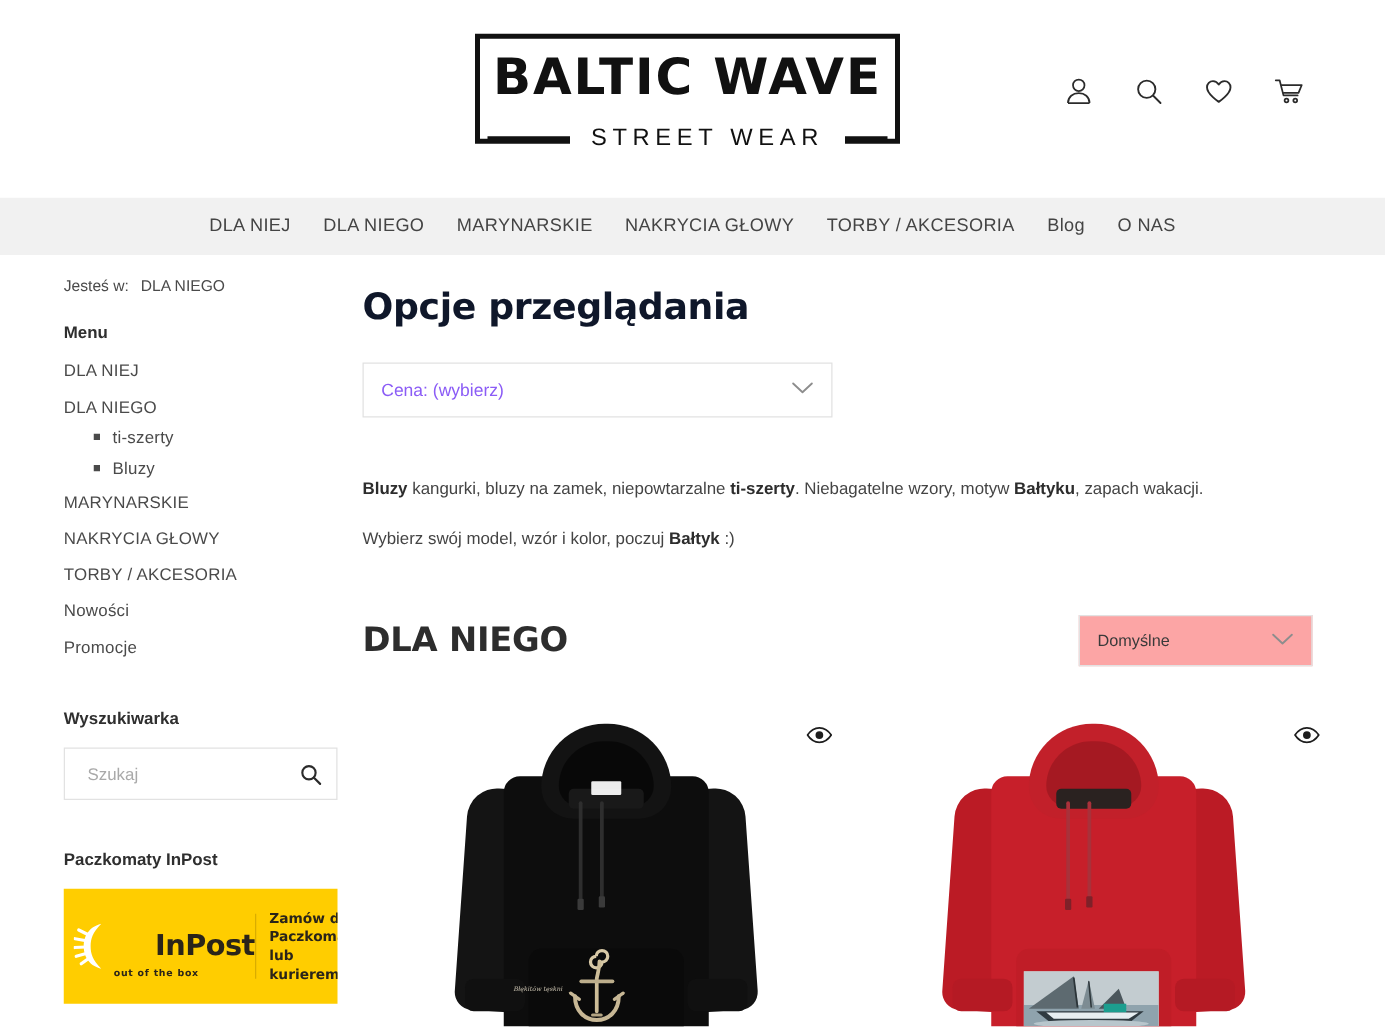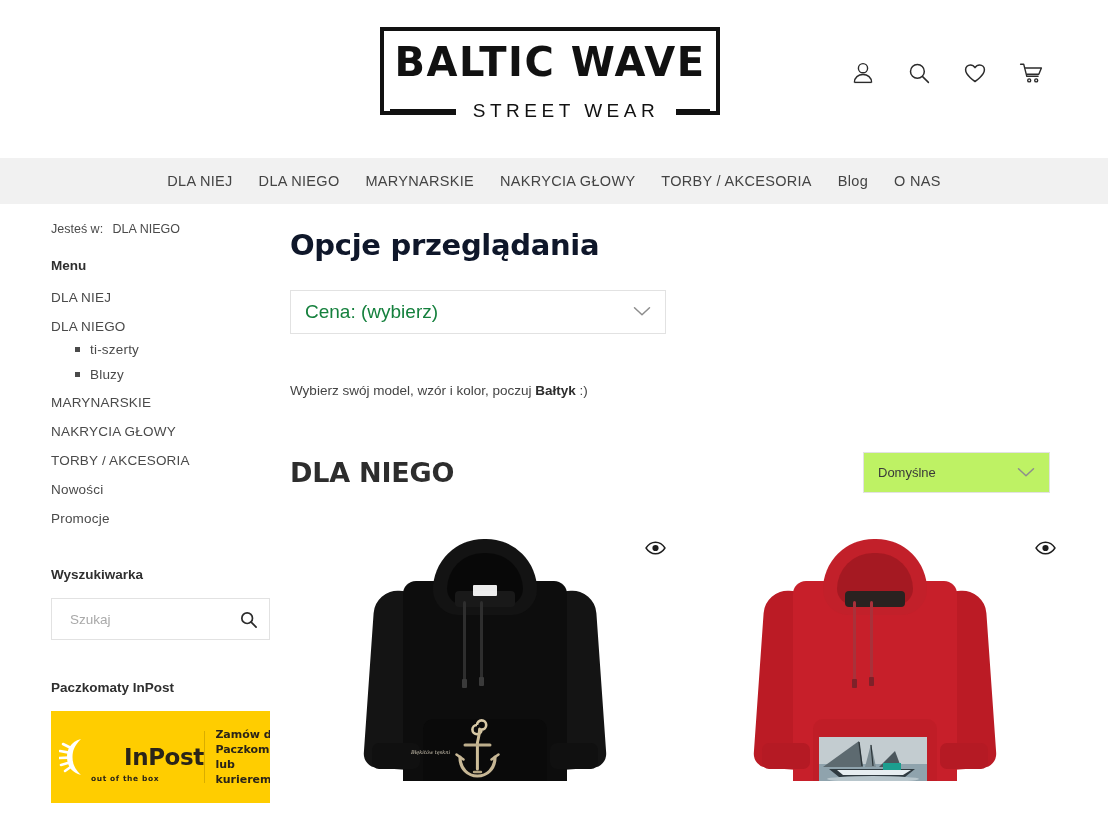--- a/index.html
+++ b/index.html
@@ -244,22 +244,22 @@
     height: 44px;
     border: 1px solid #e2e2e2;
     background: #fff;
     display: flex;
     align-items: center;
     padding: 0 14px;
     cursor: pointer;
     margin-bottom: 46px;
   }
   .select-wrap .sel-val {
-    font-size: 19px;
-    color: #15803d;
+    font-size: 14px;
+    color: #8b5cf6;
   }
   .chev {
     position: absolute;
     right: 14px; top: 50%;
     transform: translateY(-50%);
     color: #8d8d8d;
   }
   .desc { font-size: 13.5px; line-height: 22px; color: #444444; margin: 0 0 18px 0; }
   .desc b { font-weight: 700; color: #2d2d2d; }
 
@@ -276,21 +276,21 @@
     font-weight: 700;
     color: #2d2d2d;
     letter-spacing: -.2px;
     margin: 0;
   }
   .sort-wrap {
     position: relative;
     width: 187px;
     height: 41px;
     border: 1px solid #e2e2e2;
-    background: #bef264;
+    background: #fca5a5;
     display: flex;
     align-items: center;
     padding: 0 14px;
     cursor: pointer;
   }
   .sort-wrap .sel-val { font-size: 13px; color: #3a3a3a; }
 
   
   .products {
     display: flex;
@@ -574,20 +574,23 @@
 
       <div class="select-wrap">
         <span class="sel-val">Cena: (wybierz)</span>
         <span class="chev">
           <svg width="18" height="11" viewBox="0 0 18 11" fill="none" stroke="#8d8d8d" stroke-width="1.5">
             <path d="M1.5 1.8L9 8.8L16.5 1.8" stroke-linecap="round" stroke-linejoin="round"></path>
           </svg>
         </span>
       </div>
 
+      <p class="desc">
+        <b>Bluzy</b><span> kangurki, bluzy na zamek, niepowtarzalne </span><b>ti-szerty</b><span>. Niebagatelne wzory, motyw </span><b>Bałtyku</b><span>, zapach wakacji.</span>
+      </p>
 
       <p class="desc">
         <span>Wybierz swój model, wzór i kolor, poczuj </span><b>Bałtyk</b><span> :)</span>
       </p>
 
       <div class="cat-row">
         <h2 class="cat-title">DLA NIEGO</h2>
         <div class="sort-wrap">
           <span class="sel-val">Domyślne</span>
           <span class="chev">

